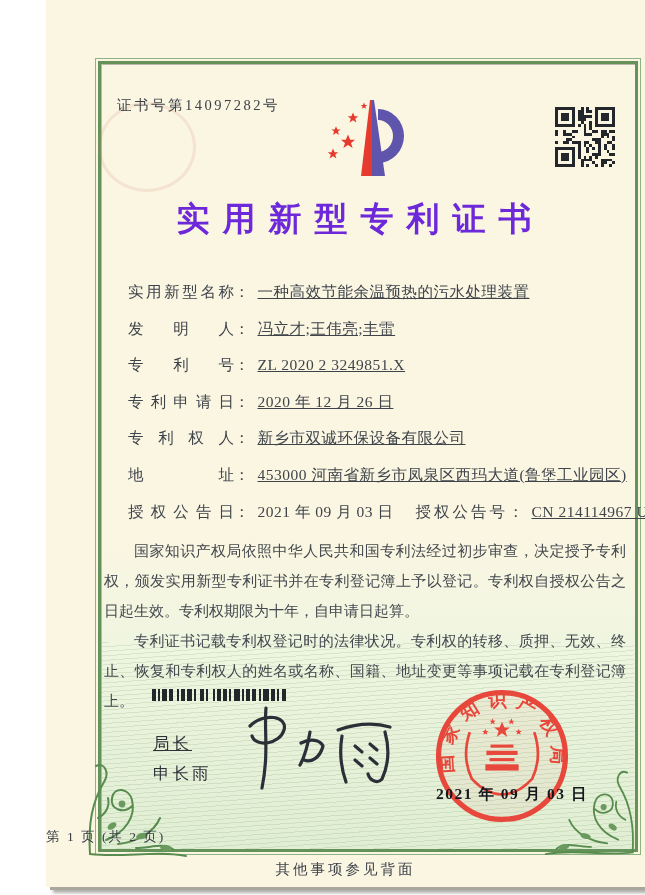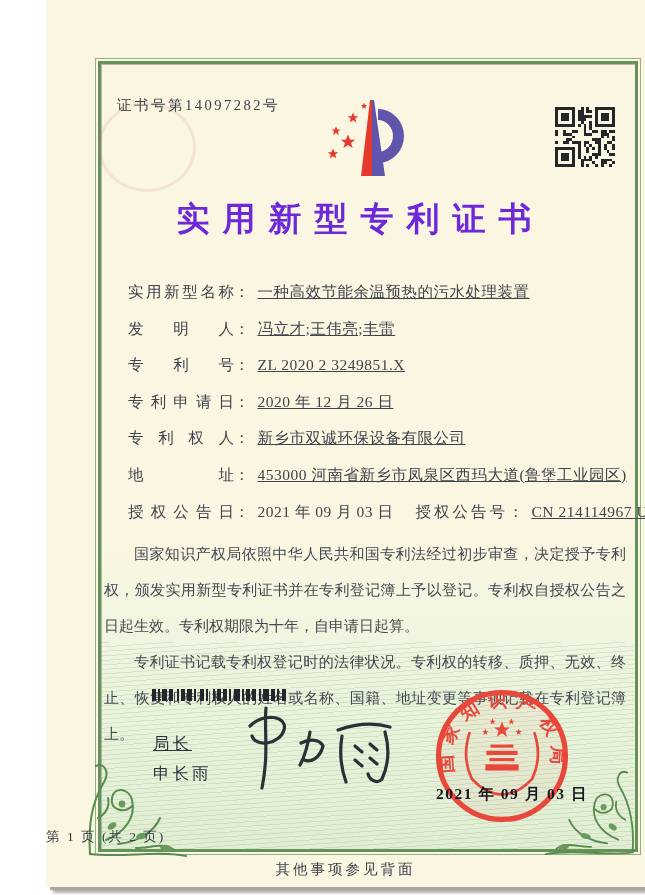--- a/index.html
+++ b/index.html
@@ -19,21 +19,21 @@
   .qr{position:absolute;left:506px;top:104px;z-index:5;background:#fbf6e2;}
   .title{position:absolute;left:0;top:197px;width:100%;text-align:center;font-size:33px;font-weight:700;
          letter-spacing:13px;color:#6d28d9;z-index:5;}
   .fields{position:absolute;left:82px;top:281px;width:490px;z-index:5;color:#3f444b;font-size:15.5px;}
   .field-row{height:22px;line-height:22px;margin-bottom:14.6px;white-space:nowrap;text-decoration:underline;}
   .flabel{display:inline-block;width:106px;text-align:justify;text-align-last:justify;vertical-align:top;}
   .fcolon{display:inline-block;margin-right:8px;}
   .fvalue{letter-spacing:.5px;}
   .fvalue.w150{display:inline-block;min-width:150px;}
   .flabel2{display:inline-block;letter-spacing:3px;margin-left:8px;}
-  .paras{position:absolute;left:58px;top:536px;width:522px;z-index:5;color:#43484e;font-size:15px;line-height:36px;text-align:justify;}
+  .paras{position:absolute;left:58px;top:536px;width:522px;z-index:5;color:#43484e;font-size:15px;line-height:30px;text-align:justify;}
   .paras p{margin:0;text-indent:2em;}
   .barcode{position:absolute;left:106px;top:689px;z-index:5;}
   .issuer-role{position:absolute;left:107px;top:733px;font-size:16.5px;letter-spacing:3px;color:#2e333a;z-index:5;text-decoration:underline;}
   .issuer-name{position:absolute;left:107px;top:763px;font-size:16.5px;letter-spacing:3px;color:#2e333a;z-index:5;}
   .signature{position:absolute;left:192px;top:702px;z-index:6;}
   .seal{position:absolute;left:378px;top:678px;z-index:6;}
   .seal-date{position:absolute;left:390px;top:784px;font-size:15.5px;letter-spacing:1.5px;color:#14171c;font-weight:600;z-index:7;}
   .page-info{position:absolute;left:0;top:828px;width:100%;font-size:13.5px;letter-spacing:2px;color:#3a3f45;z-index:5;}
   .back-note{position:absolute;left:0;top:860px;width:100%;text-align:center;padding-right:30px;box-sizing:border-box;
              font-size:14.5px;letter-spacing:3px;color:#3e434a;z-index:5;}

